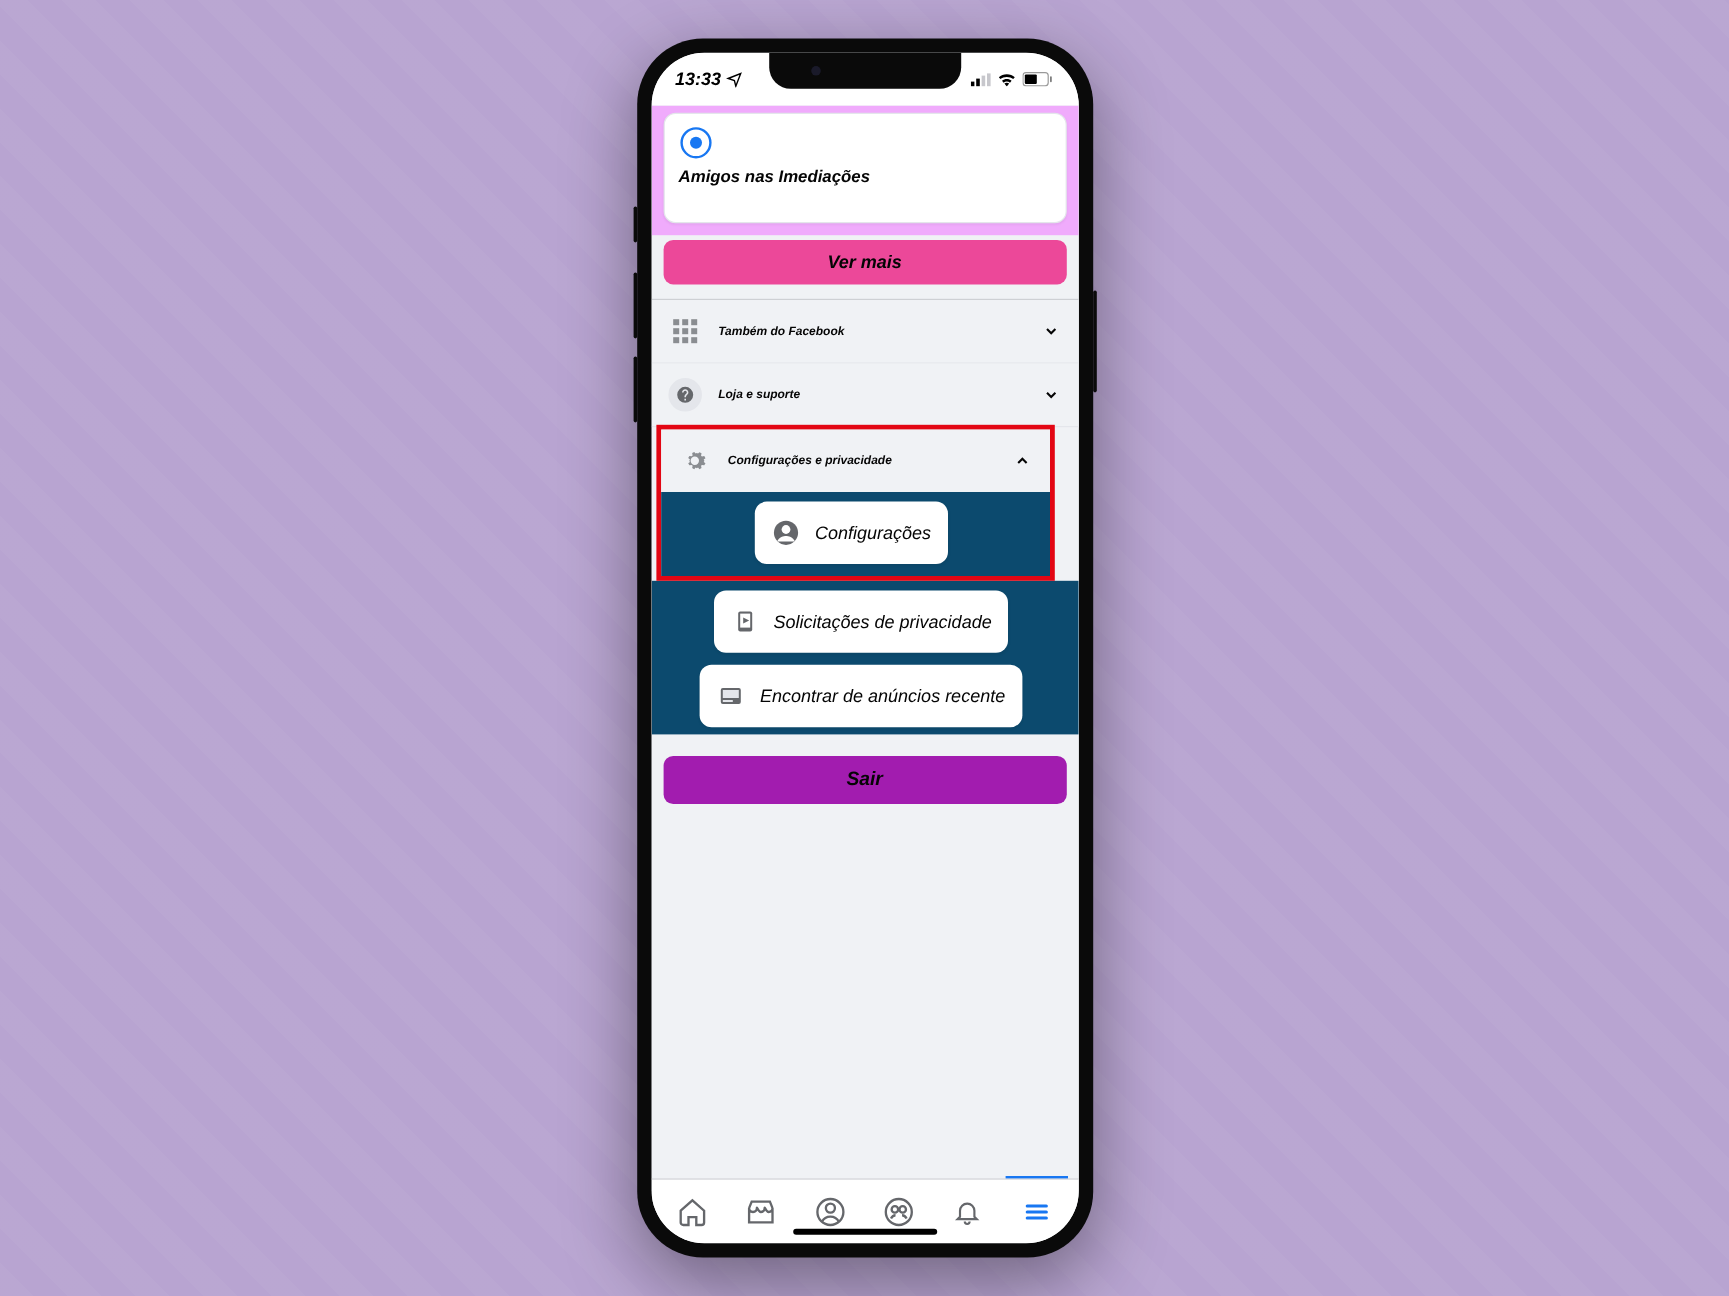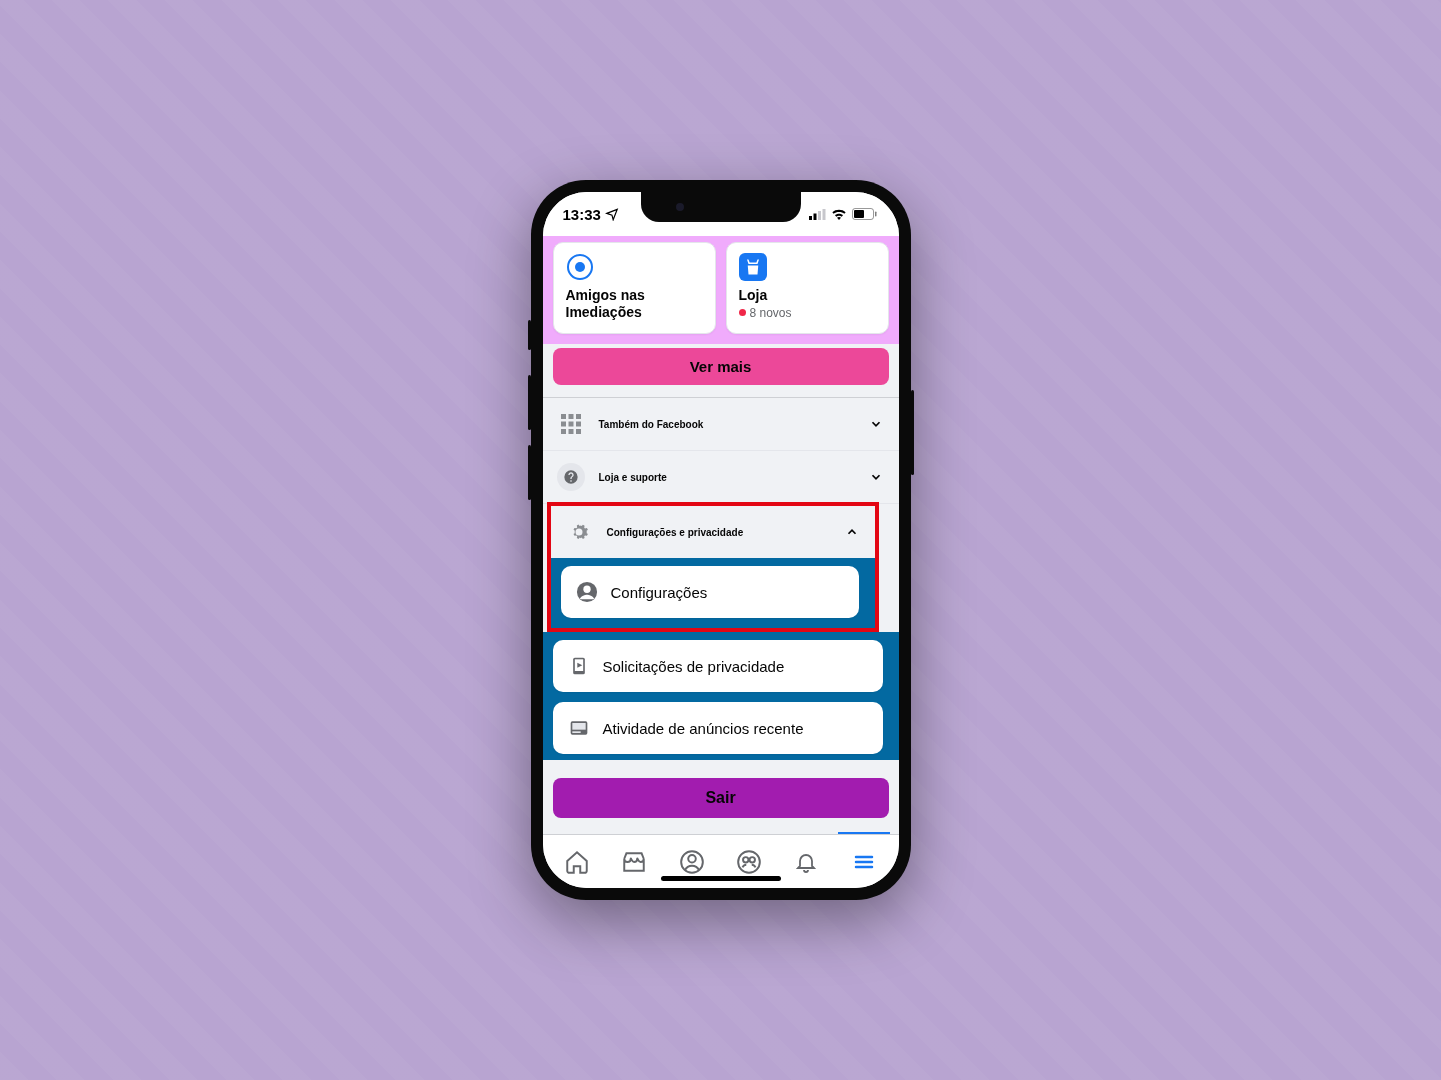--- a/index.html
+++ b/index.html
@@ -16,26 +16,27 @@
   }
   .bg-pattern {
     position: absolute;
     inset: 0;
     background-image: repeating-linear-gradient(45deg, rgba(255,255,255,0.03) 0, rgba(255,255,255,0.03) 20px, transparent 20px, transparent 40px);
     z-index: 0;
   }
   .phone-frame {
     position: relative;
     width: 380px;
-    height: 720px;
+    height: 1016px;
     background: #0a0a0a;
     border-radius: 55px;
     padding: 12px;
     box-shadow: 0 20px 60px rgba(0,0,0,0.4);
     z-index: 1;
+    font-style: italic;
   }
   .phone-side-btn { position:absolute; background:#0a0a0a; border-radius:2px; }
   .btn-left1 { left:-3px; top:140px; width:3px; height:30px; }
   .btn-left2 { left:-3px; top:195px; width:3px; height:55px; }
   .btn-left3 { left:-3px; top:265px; width:3px; height:55px; }
   .btn-right { right:-3px; top:210px; width:3px; height:85px; }
   .screen {
     position: relative;
     width: 100%;
     height: 100%;
@@ -130,21 +131,21 @@
   }
   .acc-row .label { flex:1; font-size:10px; font-weight:600; color:#050505; }
   .chev { width:18px;height:18px;display:flex;align-items:center;justify-content:center; }
   .acc-icon { width:28px;height:28px;display:flex;align-items:center;justify-content:center;border-radius:50%; }
   .highlight-box {
     border:4px solid #e30613;
     margin:-2px 20px 0 4px;
     position:relative;
     z-index:5;
   }
-  .sub-items { padding:8px 16px 6px 10px; background:#0369a1; display:flex;flex-direction:column;gap:10px; }
+  .sub-items { padding:8px 16px 6px 10px; background:#0c4a6e; display:flex;flex-direction:column;gap:10px;align-items:center; }
   .sub-item {
     background:#fff;
     border-radius:10px;
     padding:14px 14px;
     display:flex;
     align-items:center;
     gap:12px;
     box-shadow:0 1px 2px rgba(0,0,0,0.06);
     font-size:15px;
     color:#050505;
@@ -245,32 +246,20 @@
       <div class="shortcut-row">
         <div class="shortcut-card">
           <div class="ic">
             <svg width="28" height="28" viewBox="0 0 28 28">
                 <circle cx="14" cy="14" r="12" fill="none" stroke="#1877f2" stroke-width="2"></circle>
                 <circle cx="14" cy="14" r="5" fill="#1877f2"></circle>
               </svg>
           </div>
           <div class="title">Amigos nas Imediações</div>
         </div>
-        <div class="shortcut-card">
-          <div class="ic" style="background:#1877f2;border-radius:6px;">
-            <svg width="18" height="18" viewBox="0 0 24 24" fill="#fff">
-                <path d="M6 2l1.5 4h9L18 2h2l-2 6H6L4 2h2zm-1 8h14l-1 12H6L5 10z"></path>
-              </svg>
-          </div>
-          <div class="title">Loja</div>
-          <div class="sub">
-            <span class="red-dot"></span>
-            <span>8 novos</span>
-          </div>
-        </div>
       </div>
 
       <div class="ver-mais">Ver mais</div>
 
       <div class="acc-section">
 
         <div class="acc-row">
           <div class="acc-icon">
             <svg width="22" height="22" viewBox="0 0 22 22">
                 <rect x="1" y="1" width="5" height="5" fill="#8a8d91"></rect>
@@ -346,21 +335,21 @@
             <span>Solicitações de privacidade</span>
           </div>
           <div class="sub-item">
             <div class="sic">
               <svg width="20" height="20" viewBox="0 0 24 24">
                   <rect x="2" y="4" width="20" height="16" rx="2" fill="#65676b"></rect>
                   <rect x="4" y="6" width="16" height="8" fill="#e4e6eb"></rect>
                   <rect x="4" y="16" width="10" height="2" fill="#e4e6eb"></rect>
                 </svg>
             </div>
-            <span>Atividade de anúncios recente</span>
+            <span>Encontrar de anúncios recente</span>
           </div>
         </div>
 
         <div class="sair">Sair</div>
       </div>
     </div>
 
     <div class="bottom-nav">
       <div class="nav-item">
         <svg width="26" height="26" viewBox="0 0 24 24" fill="none" stroke="#65676b" stroke-width="1.8">

